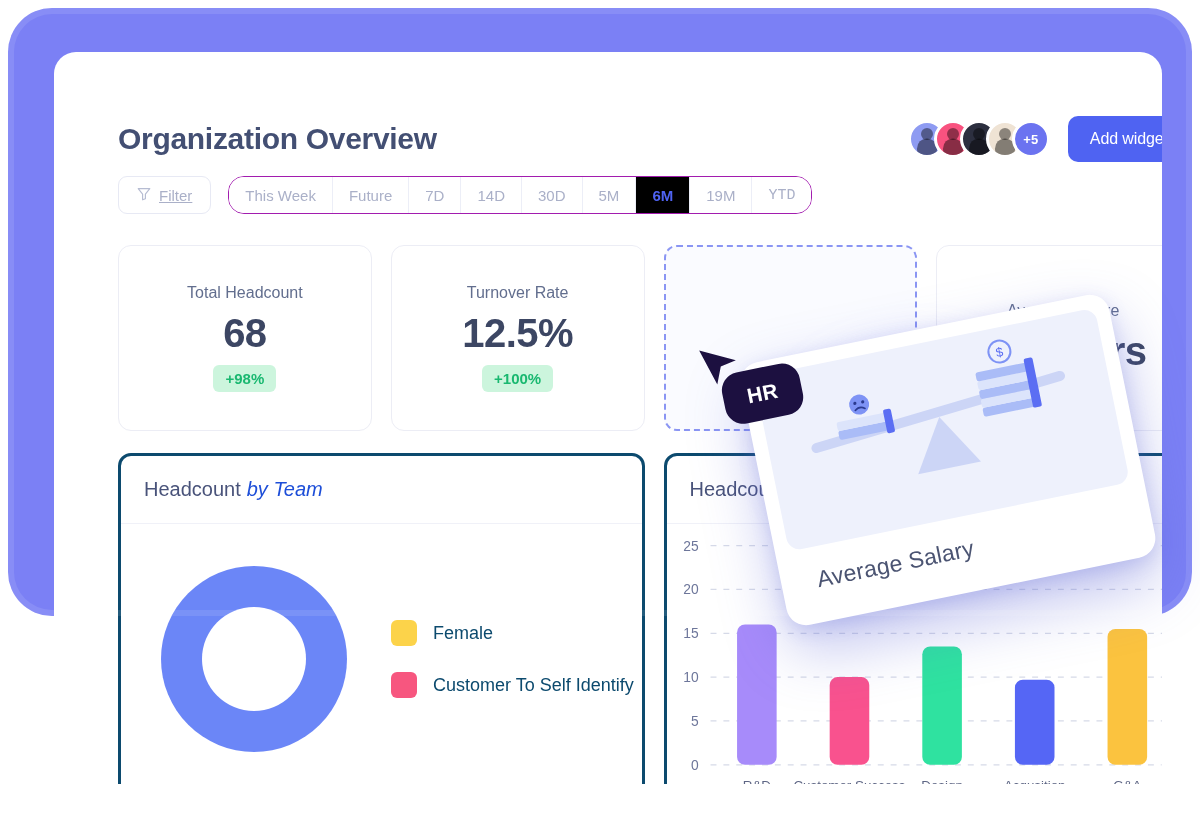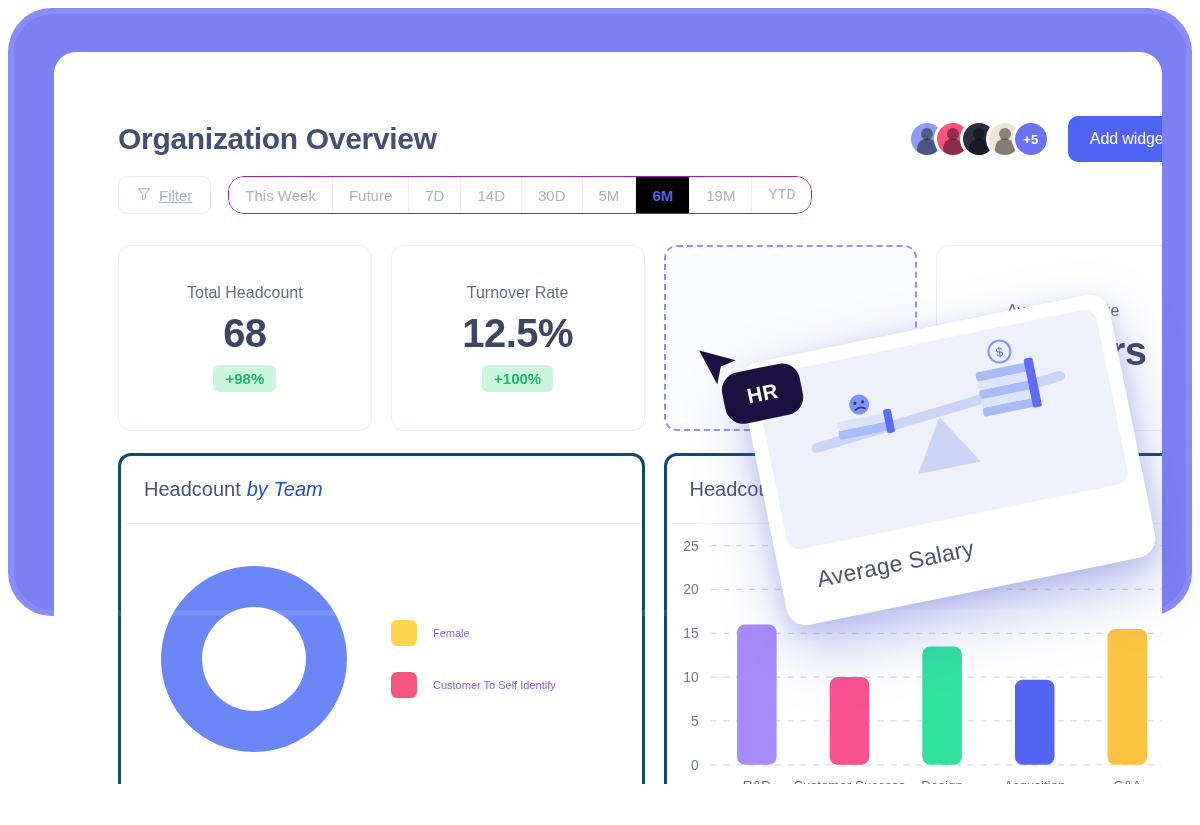--- a/index.html
+++ b/index.html
@@ -131,21 +131,21 @@
   
   #donut-wrap { position: absolute; left: 40px; top: 42px; display: flex; align-items: center; gap: 44px; }
   #donut { width: 186px; height: 186px; border-radius: 50%; flex: none; position: relative; }
   #donut-hole {
     position: absolute; left: 50%; top: 50%; transform: translate(-50%,-50%);
     width: 104px; height: 104px; border-radius: 50%; background: #fff;
   }
   .legend { display: flex; flex-direction: column; gap: 26px; }
   .legend-row { display: flex; align-items: center; gap: 16px; }
   .swatch { width: 26px; height: 26px; border-radius: 6px; flex: none; }
-  .legend-label { font-size: 11px; color: #8b5cf6; }
+  .legend-label { font-size: 18px; color: #0c4a6e; }
   
   #bars-svg { position: absolute; left: 0; top: 0; width: 100%; height: 100%; }
   .axis-tick { font-size: 14px; fill: #6d769a; font-family: "Liberation Sans", sans-serif; }
   .cat-label { font-size: 13.5px; fill: #5d6584; font-family: "Liberation Sans", sans-serif; text-anchor: middle; }
   .gridline { stroke: #d6dae8; stroke-width: 1.3; stroke-dasharray: 6 7; }
   
   #drag-glow {
     position: absolute; left: 688px; top: 266px; width: 450px; height: 360px;
     border-radius: 40px;
     background: radial-gradient(closest-side, rgba(120,128,246,0.55), rgba(120,128,246,0.0) 72%);

